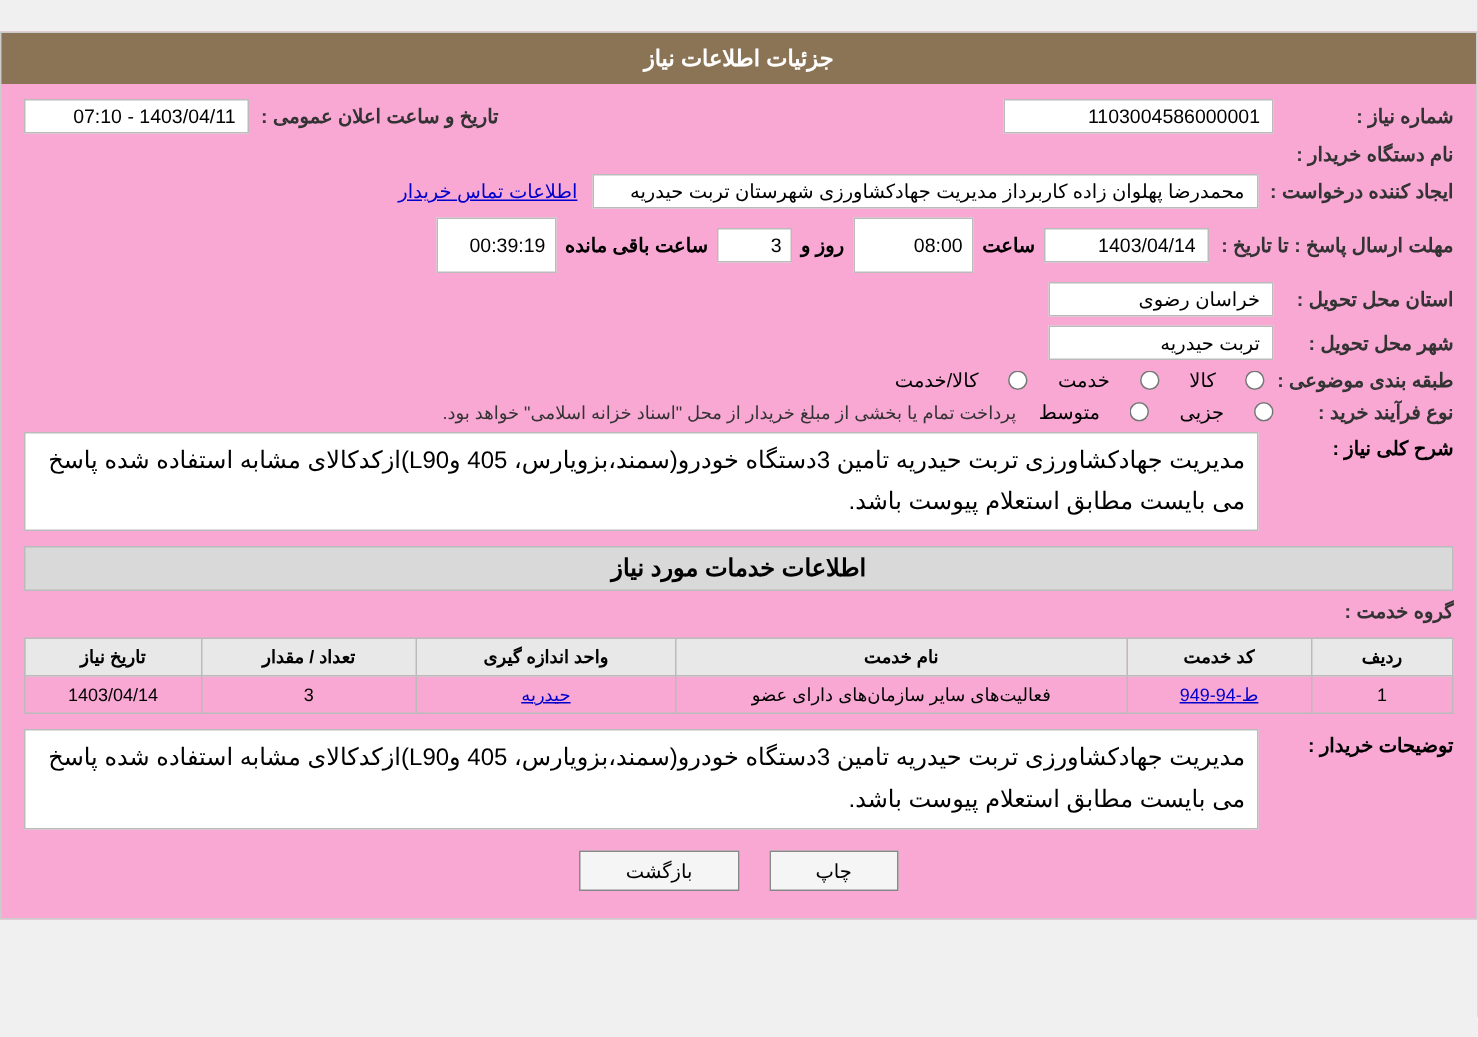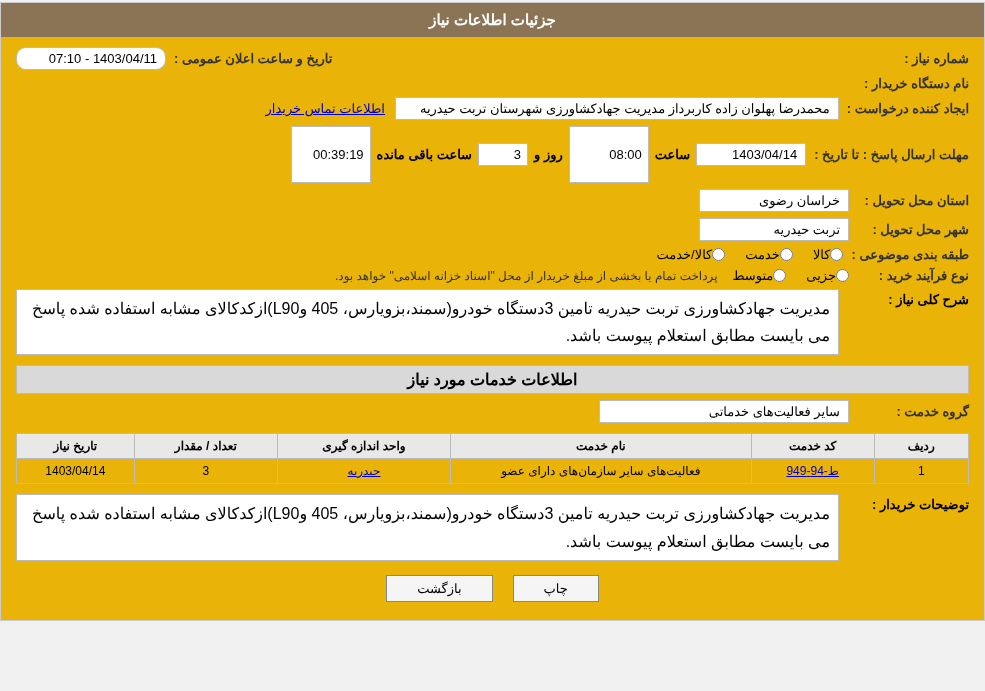--- a/index.html
+++ b/index.html
@@ -4,22 +4,22 @@
   <style>
     * { box-sizing: border-box; margin: 0; padding: 0; }
     body {
       font-family: Tahoma, Arial, sans-serif;
       font-size: 13px;
       background: #f0f0f0;
       direction: rtl;
     }
     .page-wrapper {
       max-width: 985px;
-      margin: 2px auto;
-      background: #eab308;
+      margin: 21px auto;
+      background: #f9a8d4;
       border: 1px solid #ccc;
     }
     .header-bar {
       background: #8B7355;
       color: #fff;
       text-align: center;
       padding: 8px 12px;
       font-size: 15px;
       font-weight: bold;
     }
@@ -65,21 +65,21 @@
       cursor: pointer;
     }
     .radio-group {
       display: flex;
       gap: 20px;
       align-items: center;
     }
     .radio-item {
       display: flex;
       align-items: center;
-      gap: 0;
+      gap: 20px;
     }
     .table-section {
       margin: 10px 0;
     }
     table {
       width: 100%;
       border-collapse: collapse;
       font-size: 12px;
     }
     th {
@@ -146,21 +146,21 @@
       font-size: 16px;
       font-family: Tahoma, Arial, sans-serif;
     }
     .small-label {
       white-space: nowrap;
       font-weight: bold;
     }
     .field-sm {
       border: 1px solid #bbb;
       background: #fff;
-      padding: 20px 6px;
+      padding: 10px 6px;
       min-height: 22px;
       display: inline-block;
       min-width: 80px;
     }
     .field-xs {
       border: 1px solid #bbb;
       background: #fff;
       padding: 3px 6px;
       min-height: 22px;
       display: inline-block;
@@ -178,23 +178,24 @@
 </head>
 <body>
 
 <div class="page-wrapper">
   <div class="header-bar">جزئیات اطلاعات نیاز</div>
 
   <div class="content">
 
     <div class="info-row">
       <span class="info-label">شماره نیاز :</span>
+      <span class="field-box" style="min-width:180px;">1103004586000001</span>
       <span style="flex:1;"></span>
       <span class="info-label" style="min-width:auto;">تاریخ و ساعت اعلان عمومی :</span>
-      <span class="field-box" style="min-width:150px;border-radius:10px;">1403/04/11 - 07:10</span>
+      <span class="field-box" style="min-width:150px;">1403/04/11 - 07:10</span>
     </div>
 
     <div class="info-row">
       <span class="info-label">نام دستگاه خریدار :</span>
     </div>
 
     <div class="info-row">
       <span class="info-label">ایجاد کننده درخواست :</span>
       <span class="field-box" style="min-width:350px;padding-left:24px;">محمدرضا پهلوان زاده کاربرداز مدیریت جهادکشاورزی شهرستان تربت حیدریه</span>
       <span style="margin-right:10px;"></span>
@@ -259,21 +260,20 @@
       <div class="row-label">شرح کلی نیاز :</div>
       <div class="row-content">
         <div class="textarea-like">مدیریت جهادکشاورزی تربت حیدریه تامین 3دستگاه خودرو(سمند،بزویارس، 405 وL90)ازکدکالای مشابه استفاده شده پاسخ می بایست مطابق استعلام پیوست باشد.</div>
       </div>
     </div>
 
     <div class="section-title">اطلاعات خدمات مورد نیاز</div>
 
     <div class="info-row">
       <span class="info-label">گروه خدمت :</span>
-      <span class="field-box" style="min-width:250px;">سایر فعالیت‌های خدماتی</span>
     </div>
 
     <div class="table-section">
       <table>
         <thead>
           <tr>
             <th>ردیف</th>
             <th>کد خدمت</th>
             <th>نام خدمت</th>
             <th>واحد اندازه گیری</th>

